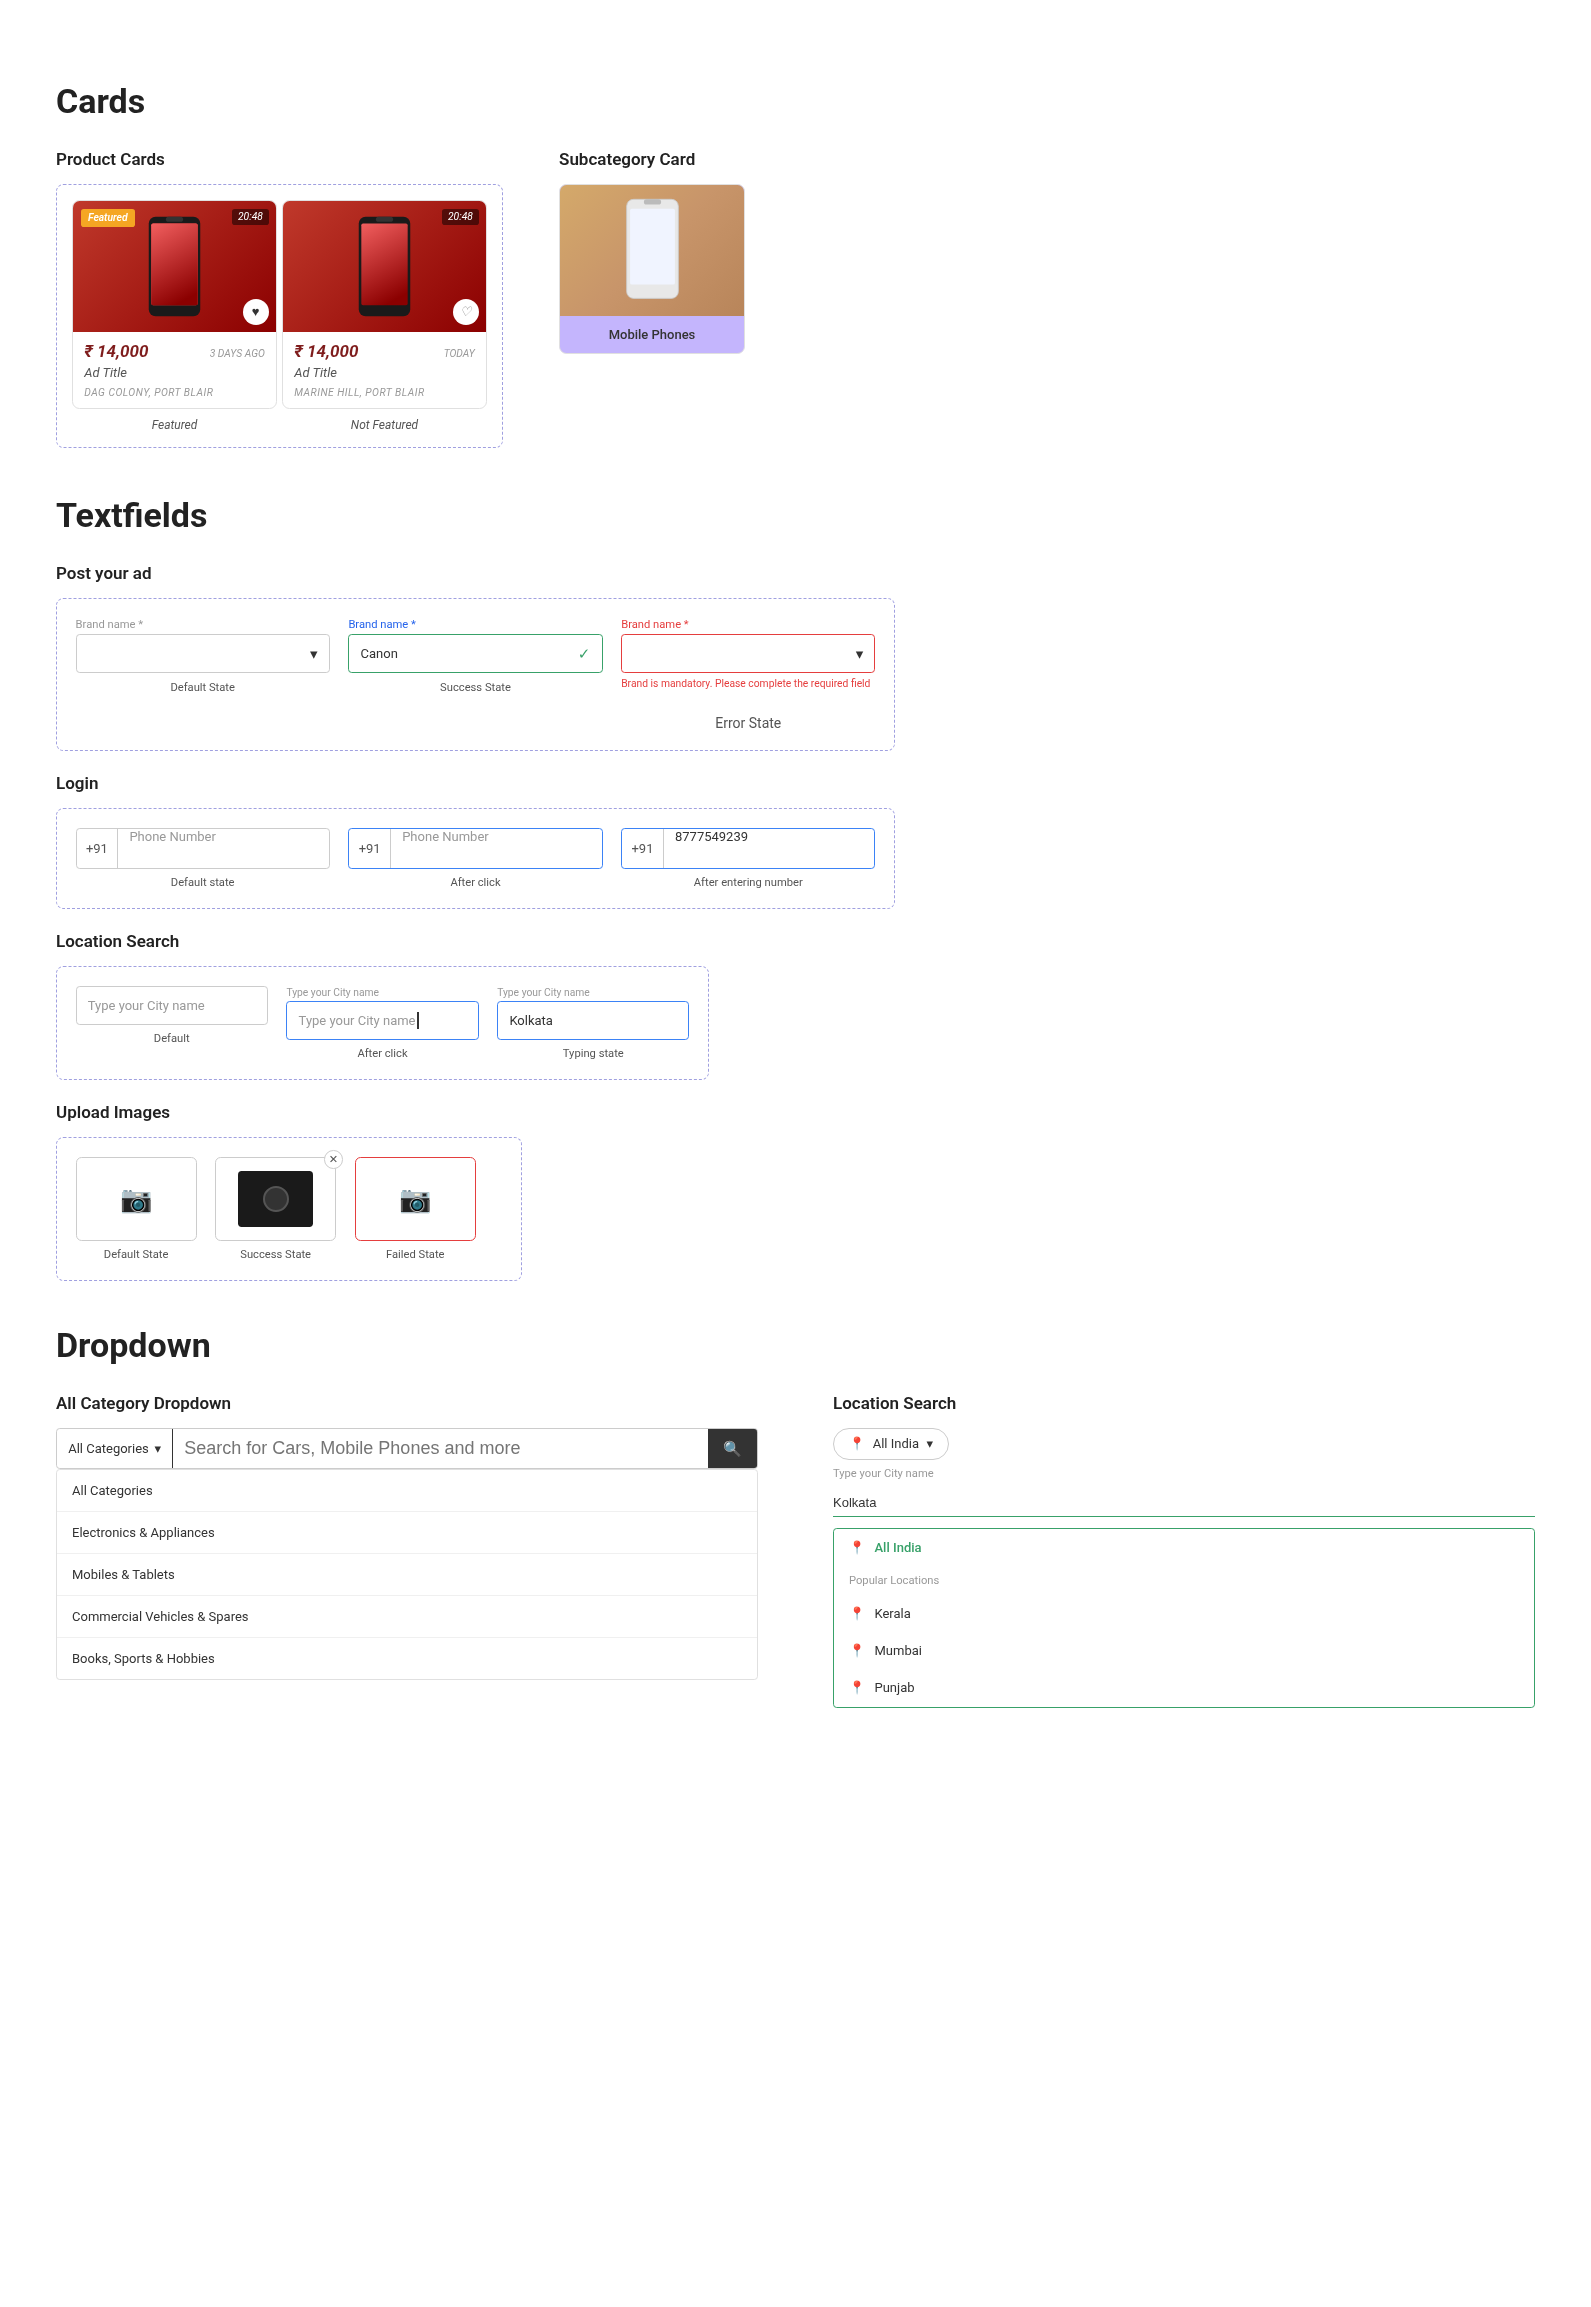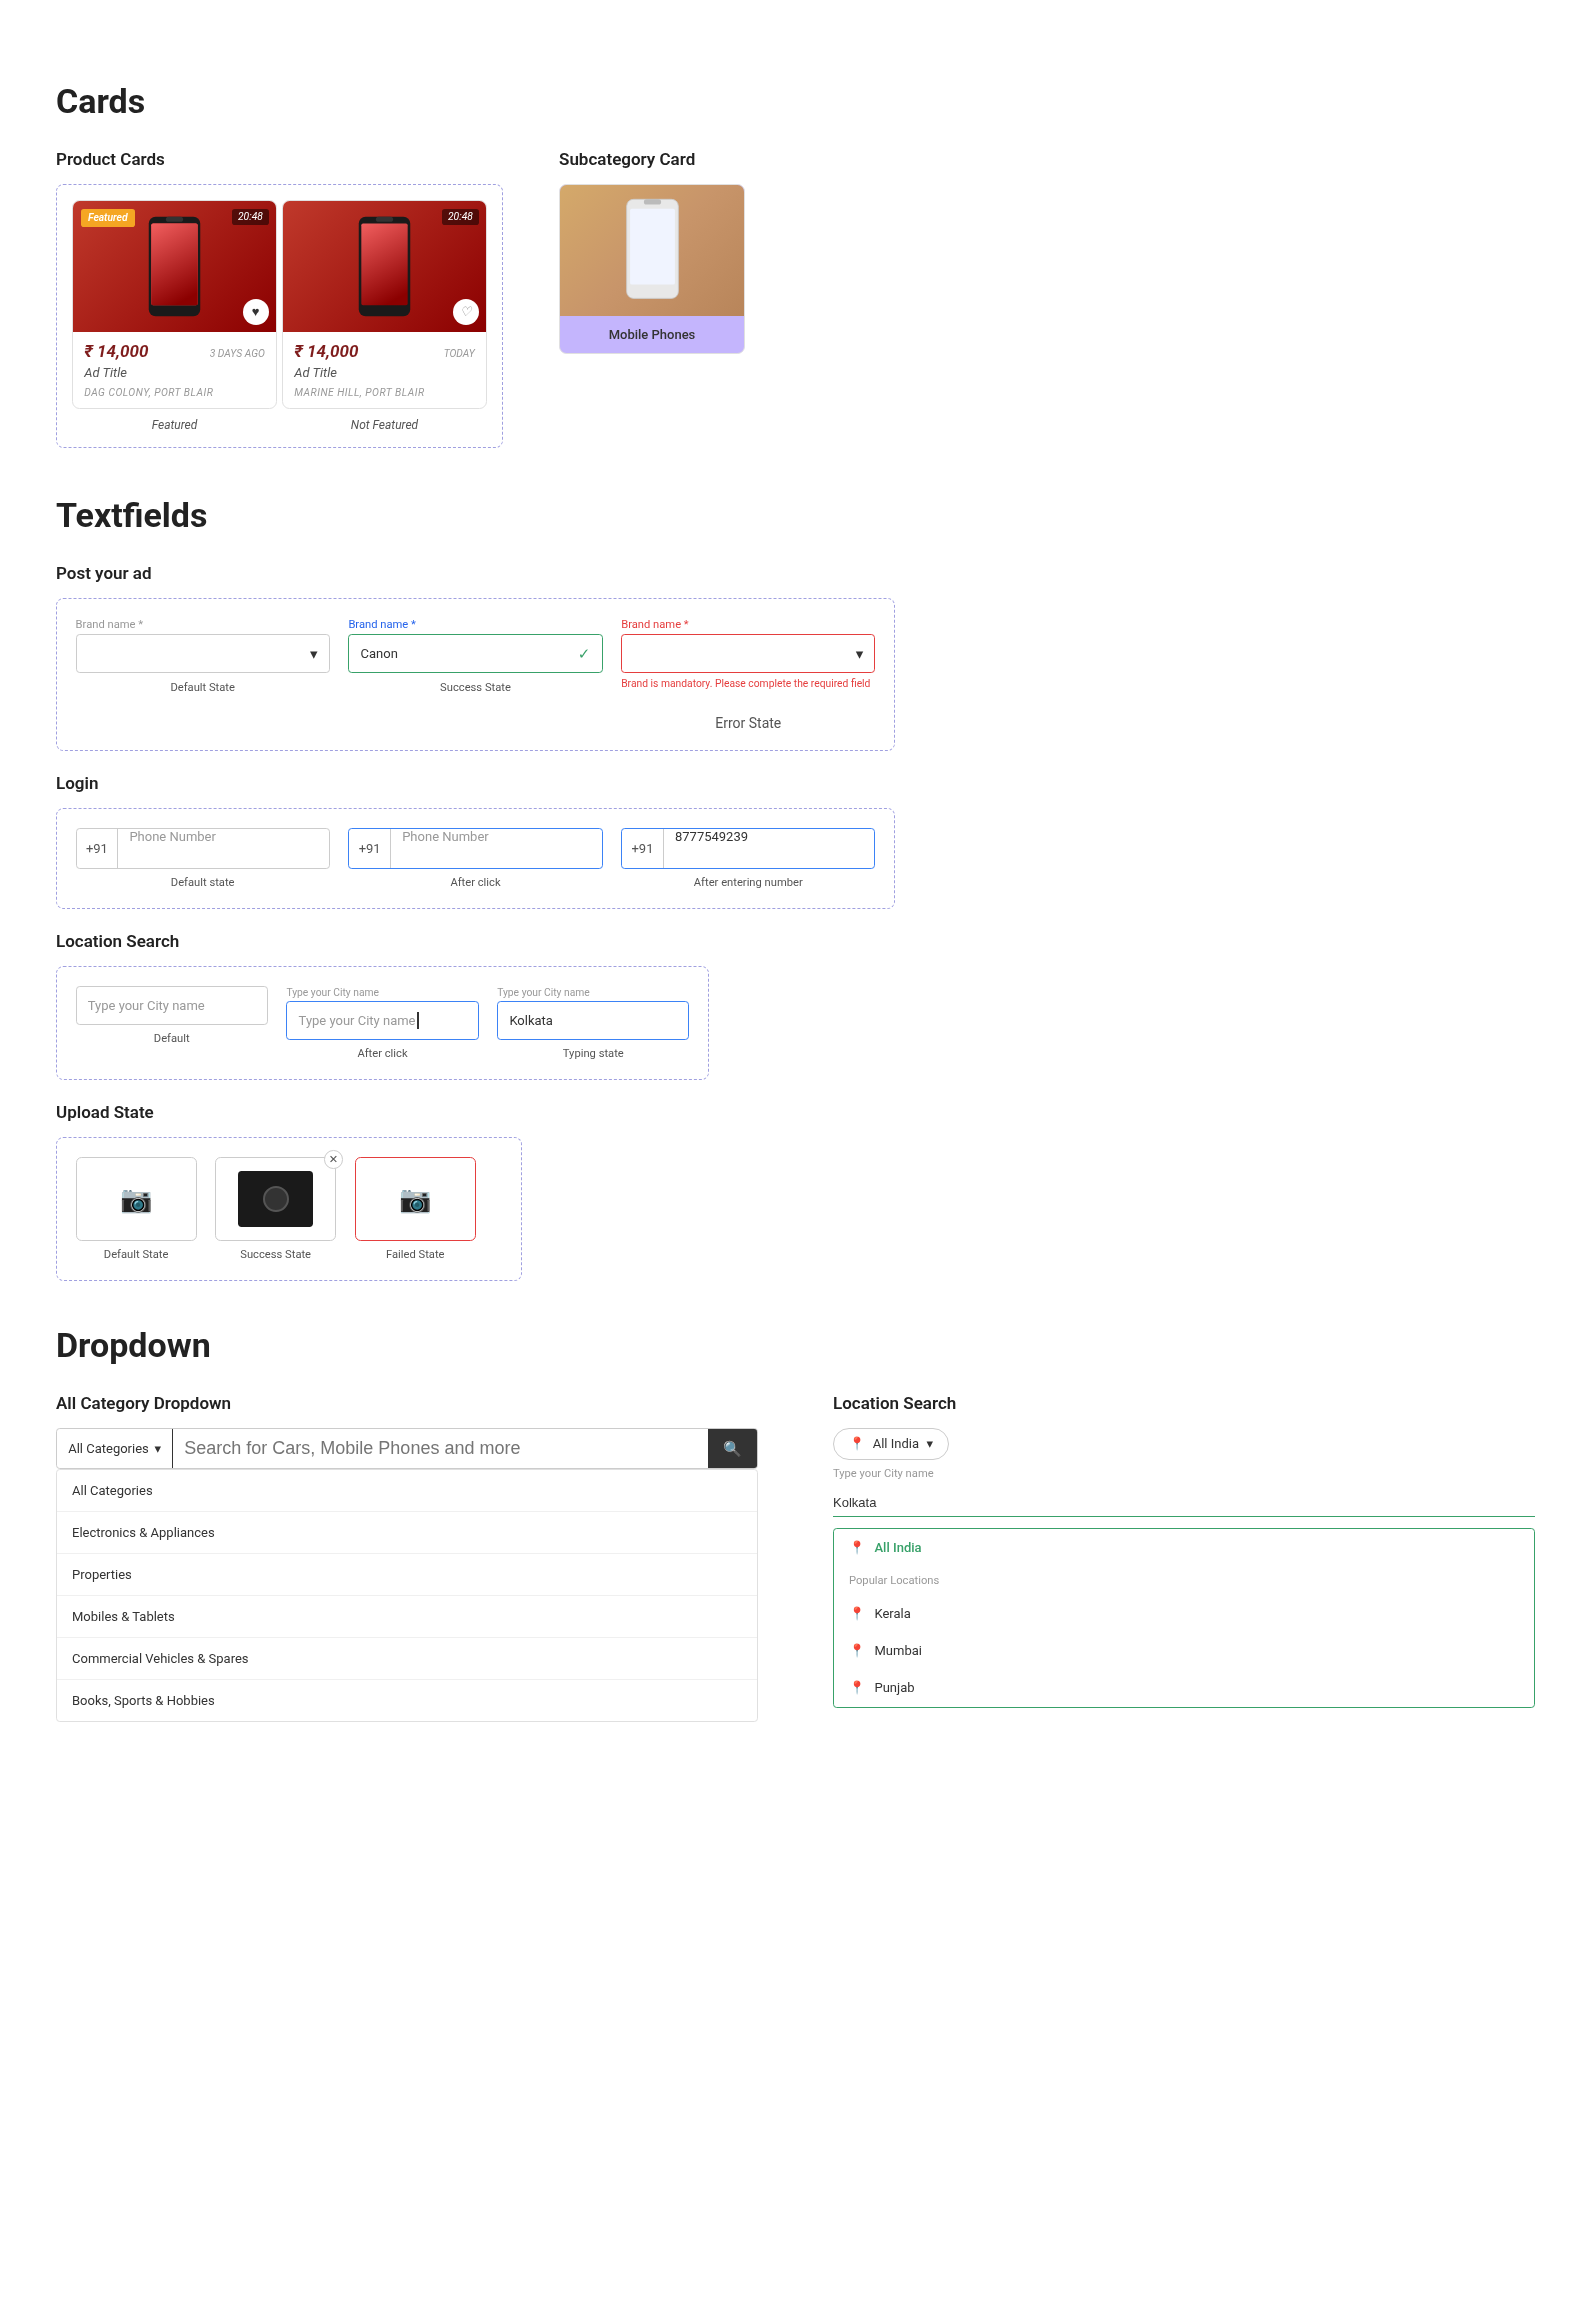--- a/index.html
+++ b/index.html
@@ -582,21 +582,21 @@
       <div>
         <div class="location-label-small">Type your City name</div>
         <div class="location-field focused">
           <span class="location-value">Kolkata</span>
         </div>
         <div style="text-align:center; font-size:11.2px; color:#555; margin-top:7.5px;">Typing state</div>
       </div>
     </div>
   </div>
 
-  <div class="subsection-title">Upload State</div>
+  <div class="subsection-title">Upload Images</div>
   <div class="dashed-container" style="margin-bottom:37px; max-width:466px;">
     <div class="upload-group">
 
       <div>
         <div class="upload-box">
           <span class="upload-icon">📷</span>
         </div>
         <div style="text-align:center; font-size:11.2px; color:#555; margin-top:7.5px;">Default State</div>
       </div>
 
@@ -631,21 +631,20 @@
         <div class="category-select">
           <span>All Categories</span>
           <span>▾</span>
         </div>
         <input class="search-input-field" type="text" placeholder="Search for Cars, Mobile Phones and more" style="">
         <button class="search-btn">🔍</button>
       </div>
       <div class="dropdown-list">
         <div class="dropdown-item">All Categories</div>
         <div class="dropdown-item">Electronics &amp; Appliances</div>
-        <div class="dropdown-item">Properties</div>
         <div class="dropdown-item">Mobiles &amp; Tablets</div>
         <div class="dropdown-item">Commercial Vehicles &amp; Spares</div>
         <div class="dropdown-item">Books, Sports &amp; Hobbies</div>
       </div>
     </div>
 
     <div class="location-search-col">
       <div class="subsection-title">Location Search</div>
       <div class="location-btn">
         <span>📍</span>

